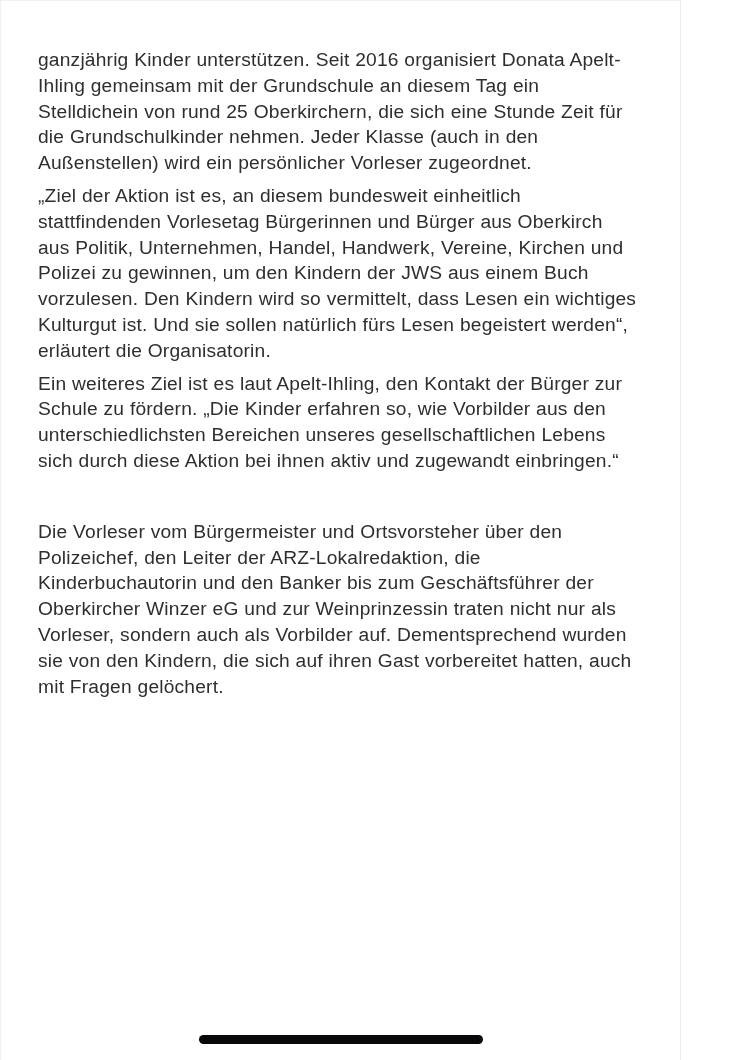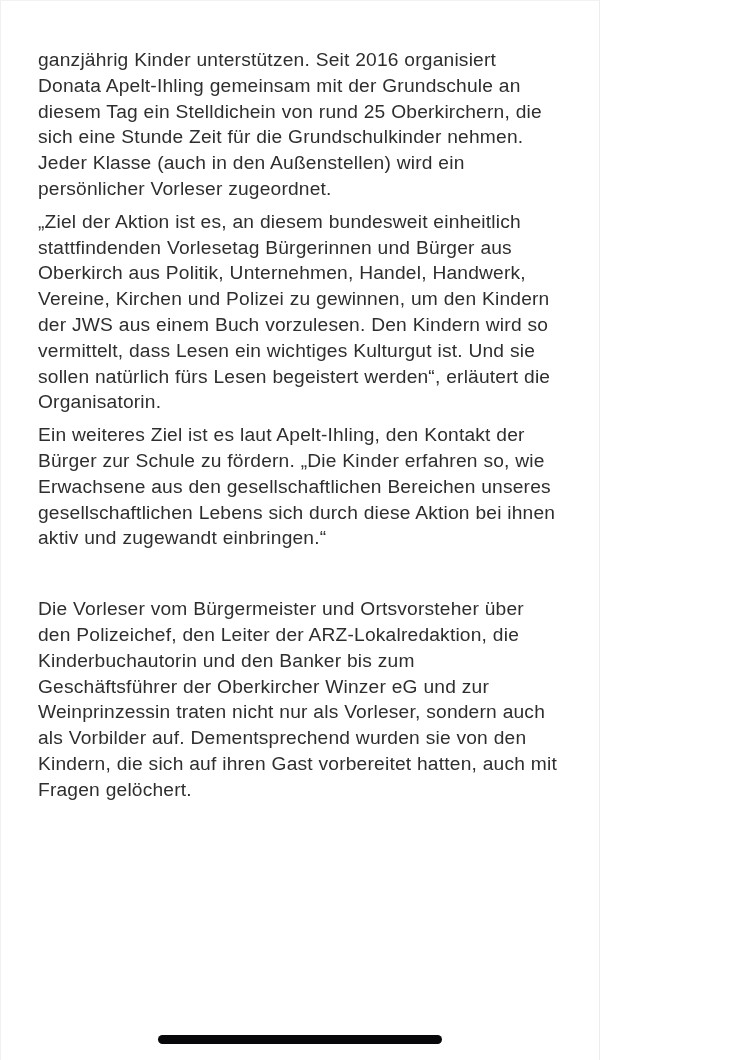--- a/index.html
+++ b/index.html
@@ -10,21 +10,21 @@
   }
 
   body {
     background: #ffffff;
     font-family: "Liberation Sans", sans-serif;
     overflow: hidden;
   }
 
   #page {
     position: relative;
-    width: 600px;
+    width: 681px;
     height: 1060px;
     background: #ffffff;
     border-left: 1px solid #f0f0f1;
     border-right: 1px solid #ececed;
     border-top: 1px solid #f2f2f3;
     display: flex;
     flex-direction: column;
   }
 
   #article {
@@ -63,21 +63,21 @@
   }
 </style>
 </head>
 <body>
 
 <div id="page">
 
   <div id="article">
     <p class="para">ganzjährig Kinder unterstützen. Seit 2016 organisiert Donata Apelt-Ihling gemeinsam mit der Grundschule an diesem Tag ein Stelldichein von rund 25 Oberkirchern, die sich eine Stunde Zeit für die Grundschulkinder nehmen. Jeder Klasse (auch in den Außenstellen) wird ein persönlicher Vorleser zugeordnet.</p>
     <p class="para">„Ziel der Aktion ist es, an diesem bundesweit einheitlich stattfindenden Vorlesetag Bürgerinnen und Bürger aus Oberkirch aus Politik, Unternehmen, Handel, Handwerk, Vereine, Kirchen und Polizei zu gewinnen, um den Kindern der JWS aus einem Buch vorzulesen. Den Kindern wird so vermittelt, dass Lesen ein wichtiges Kulturgut ist. Und sie sollen natürlich fürs Lesen begeistert werden“, erläutert die Organisatorin.</p>
-    <p class="para">Ein weiteres Ziel ist es laut Apelt-Ihling, den Kontakt der Bürger zur Schule zu fördern. „Die Kinder erfahren so, wie Erwachsene aus den gesellschaftlichen Bereichen unseres gesellschaftlichen Lebens sich durch diese Aktion bei ihnen aktiv und zugewandt einbringen.“</p>
+    <p class="para">Ein weiteres Ziel ist es laut Apelt-Ihling, den Kontakt der Bürger zur Schule zu fördern. „Die Kinder erfahren so, wie Vorbilder aus den unterschiedlichsten Bereichen unseres gesellschaftlichen Lebens sich durch diese Aktion bei ihnen aktiv und zugewandt einbringen.“</p>
     <p class="para">Die Vorleser vom Bürgermeister und Ortsvorsteher über den Polizeichef, den Leiter der ARZ-Lokalredaktion, die Kinderbuchautorin und den Banker bis zum Geschäftsführer der Oberkircher Winzer eG und zur Weinprinzessin traten nicht nur als Vorleser, sondern auch als Vorbilder auf. Dementsprechend wurden sie von den Kindern, die sich auf ihren Gast vorbereitet hatten, auch mit Fragen gelöchert.</p>
   </div>
 
   <div id="home-bar-area">
     <div id="home-indicator"></div>
   </div>
 
 </div>
 
 </body></html>

